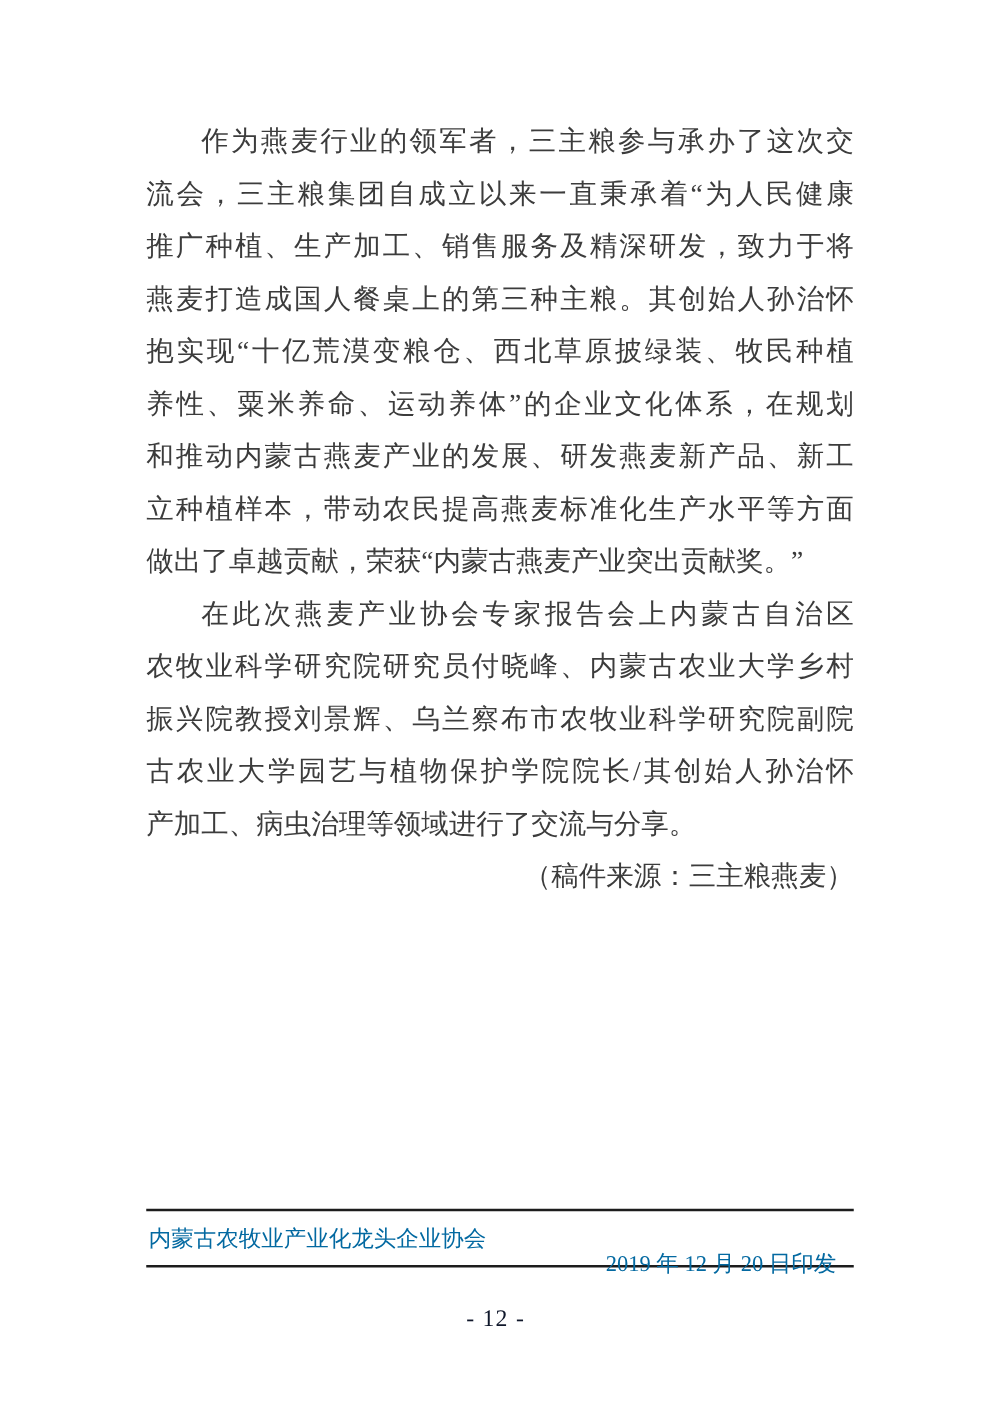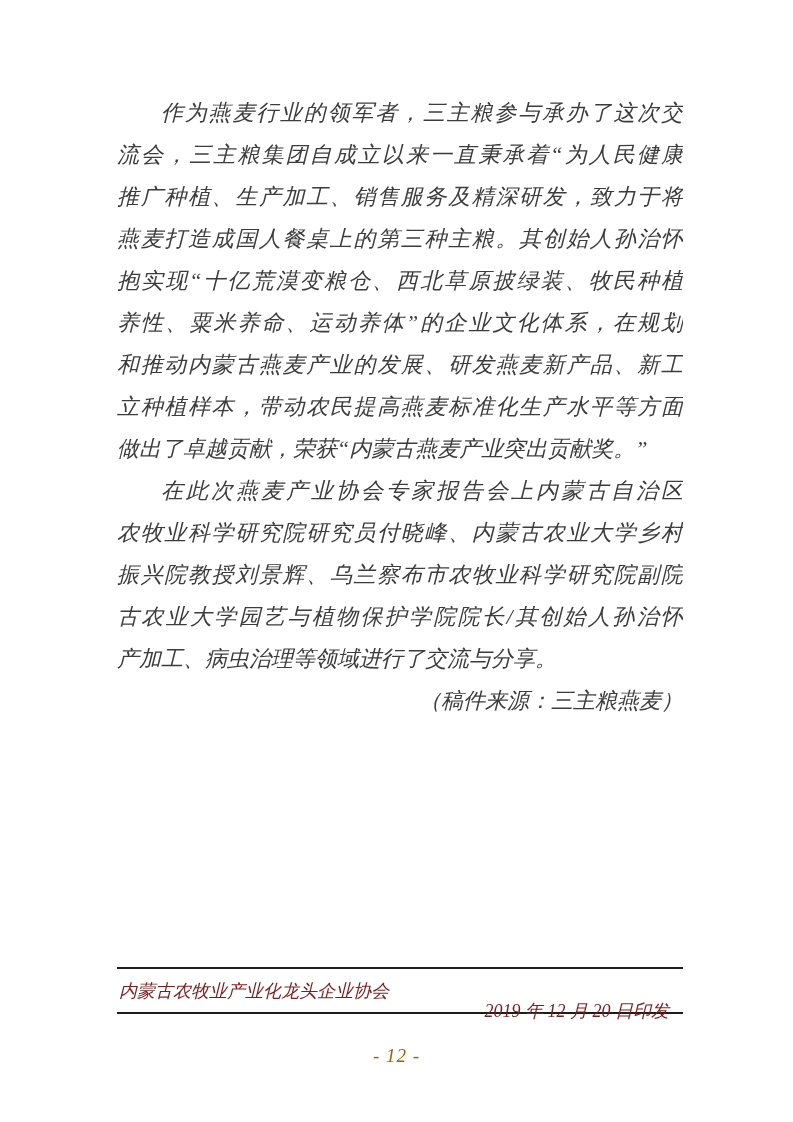--- a/index.html
+++ b/index.html
@@ -3,21 +3,20 @@
 <meta charset="utf-8">
 <style>
   html, body { margin: 0; padding: 0; }
   .page {
     position: relative;
     width: 793px;
     height: 1122px;
     background: #ffffff;
     overflow: hidden;
     font-family: "Liberation Serif", "DejaVu Serif", serif;
-    font-style: italic;
   }
   .content {
     position: absolute;
     left: 117px;
     top: 92px;
     width: 566px;
     font-size: 22px;
     line-height: 42px;
     color: #3c3c3c;
     font-weight: 400;
@@ -41,33 +40,33 @@
     left: 117px;
     top: 967px;
     width: 566px;
     height: 43px;
     border-top: 2px solid #1c1c1c;
     border-bottom: 2px solid #1c1c1c;
     display: flex;
     align-items: center;
     justify-content: space-between;
     font-size: 18px;
-    color: #7f1d1d;
+    color: #0369a1;
   }
   .footer-issuer { padding-left: 2px; }
   .footer-date { padding-right: 14px; margin-top: 40px; }
   .page-number {
     position: absolute;
     top: 1045px;
     left: 0;
     width: 793px;
     text-align: center;
     font-size: 19px;
     letter-spacing: 1px;
-    color: #a16207;
+    color: #0f172a;
   }
 </style>
 </head>
 <body>
 
 <div class="page">
 
   <div class="content">
 
     <div>

